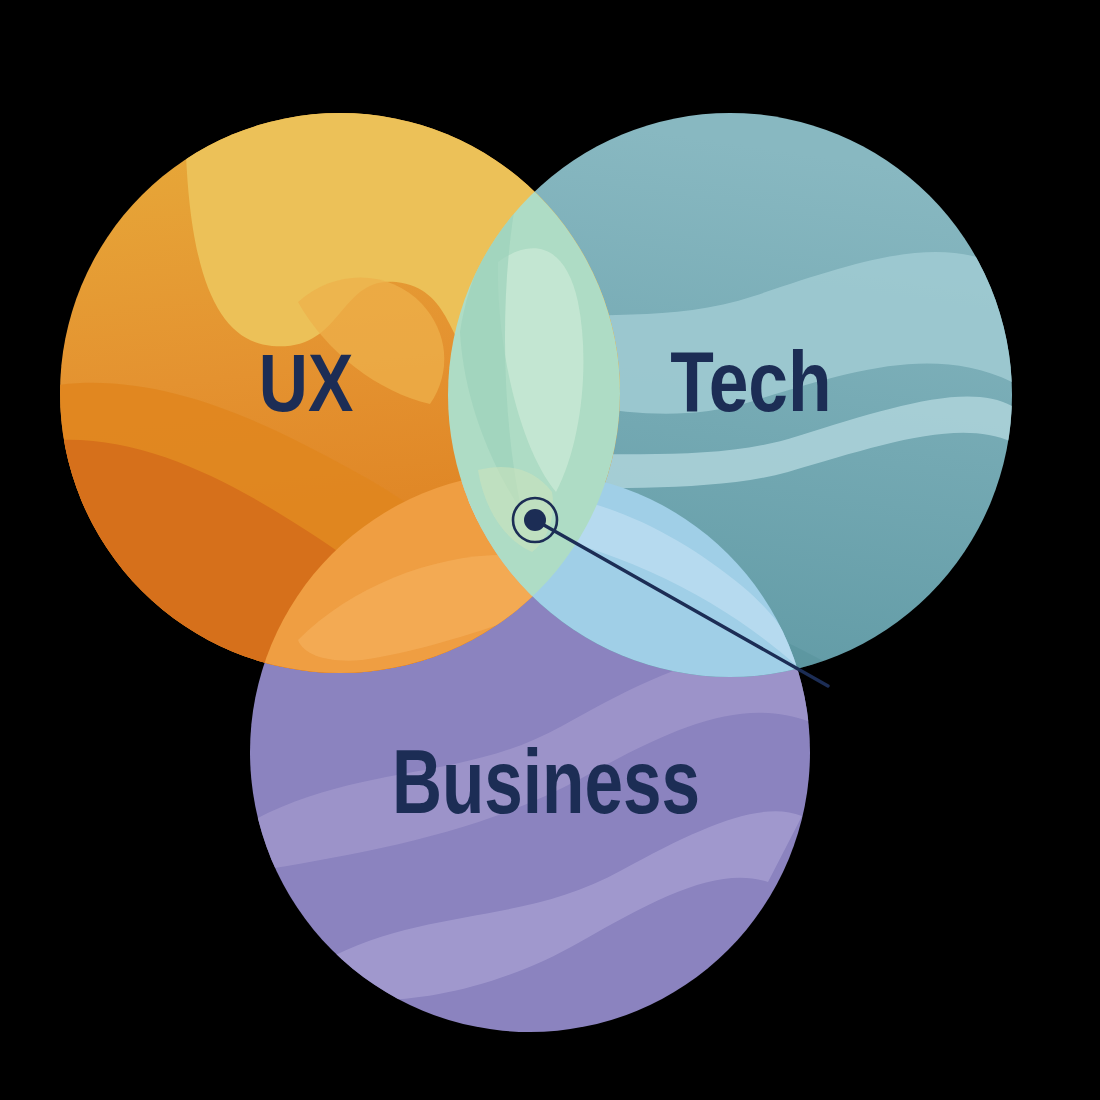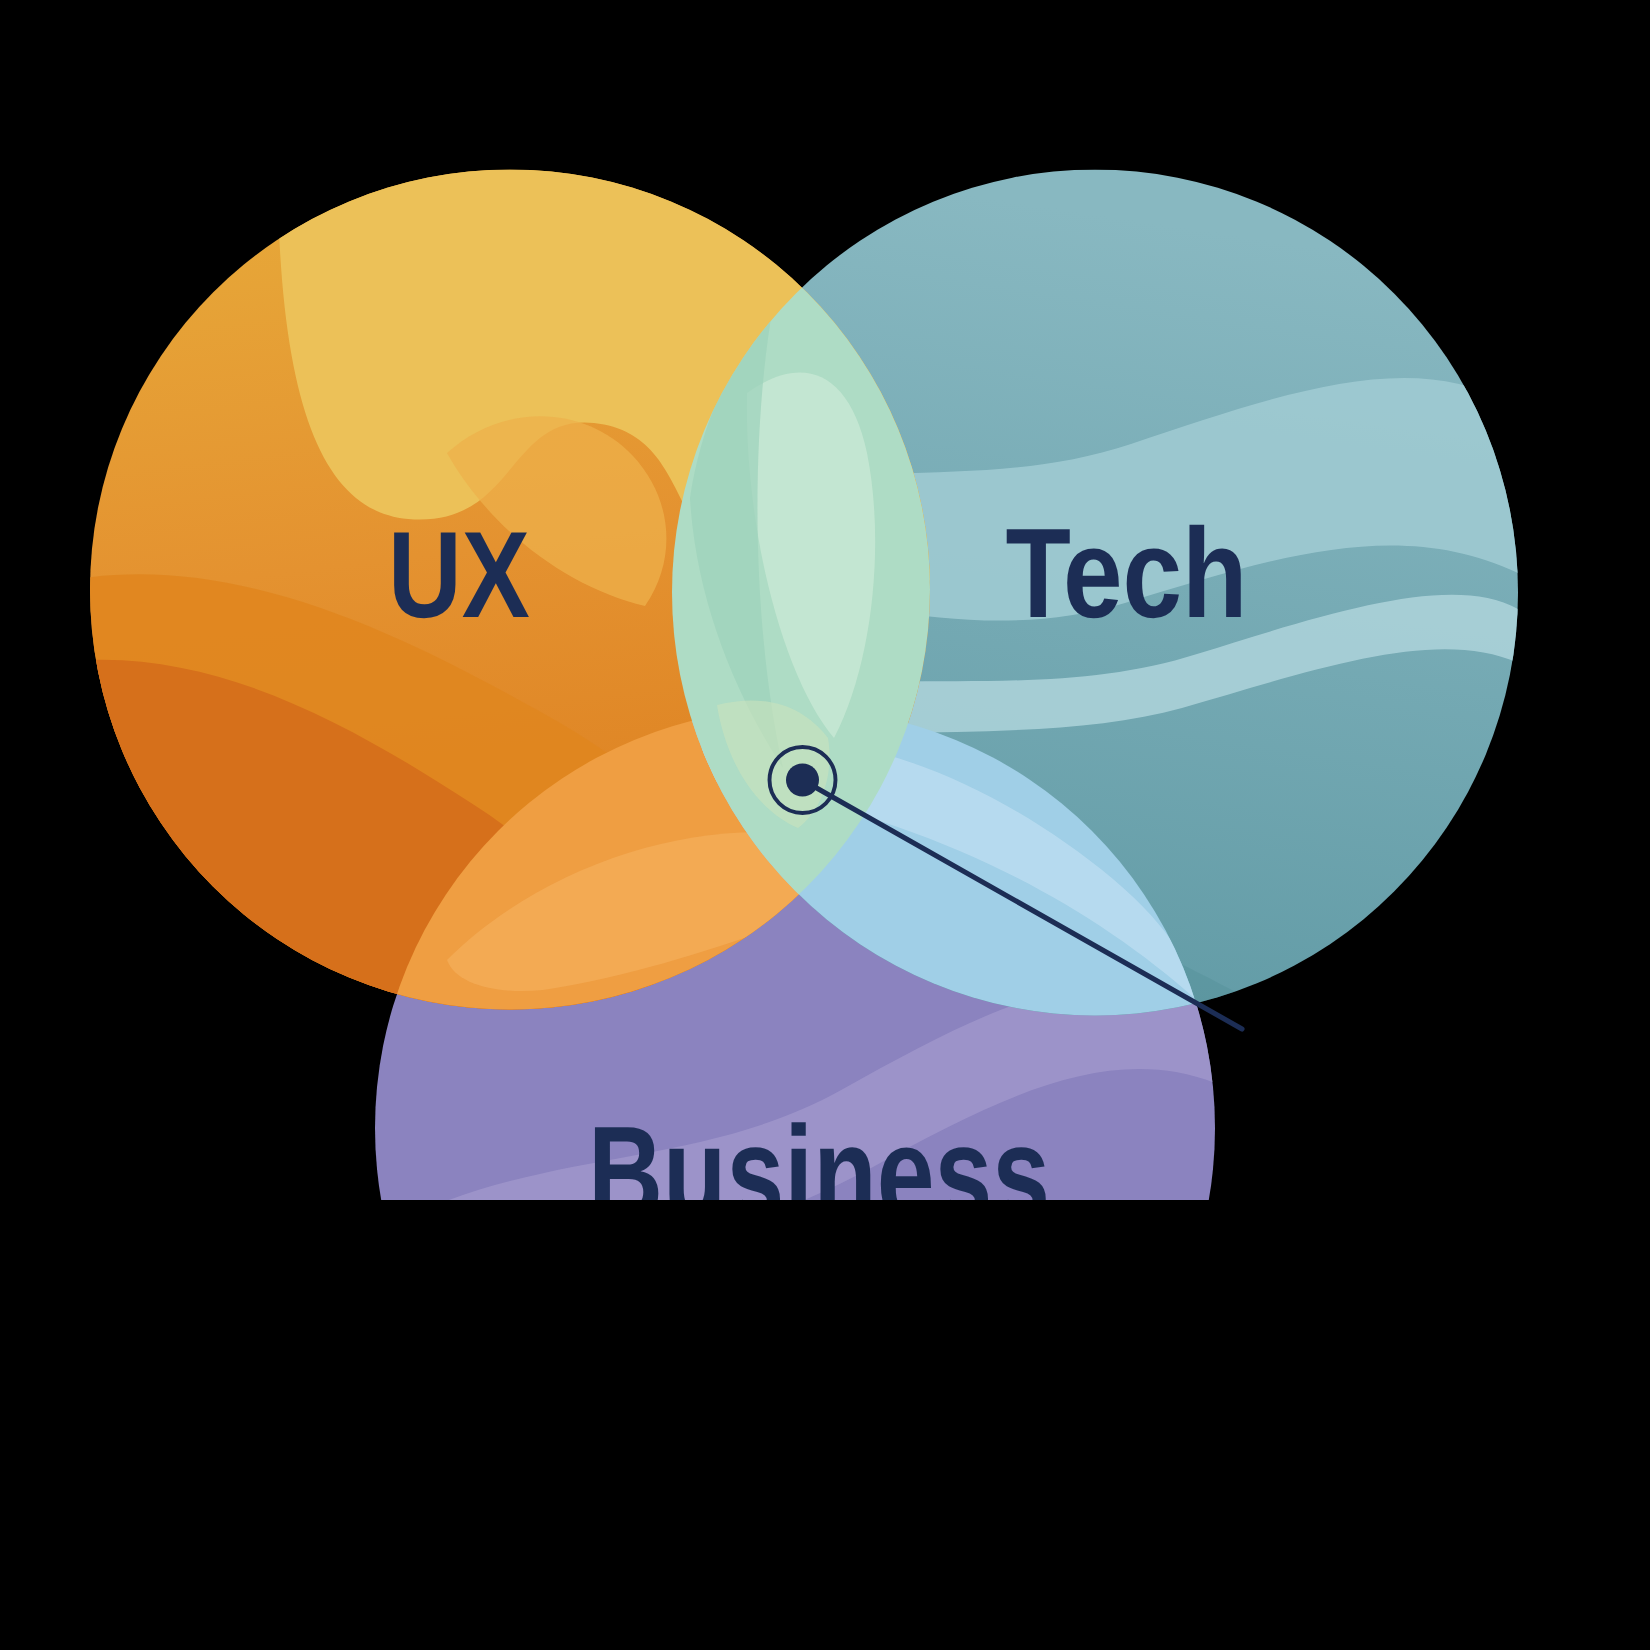--- a/index.html
+++ b/index.html
@@ -2,21 +2,21 @@
 <html><head>
 <meta charset="utf-8">
 <style>
   html, body {
     margin: 0;
     padding: 0;
     background: #000;
   }
   .stage {
     width: 1100px;
-    height: 800px;
+    height: 1100px;
     position: relative;
     overflow: hidden;
   }
   svg { display: block; }
   .venn-label {
     font-family: "Liberation Sans", sans-serif;
     font-weight: 700;
     letter-spacing: 0;
   }
 </style>

